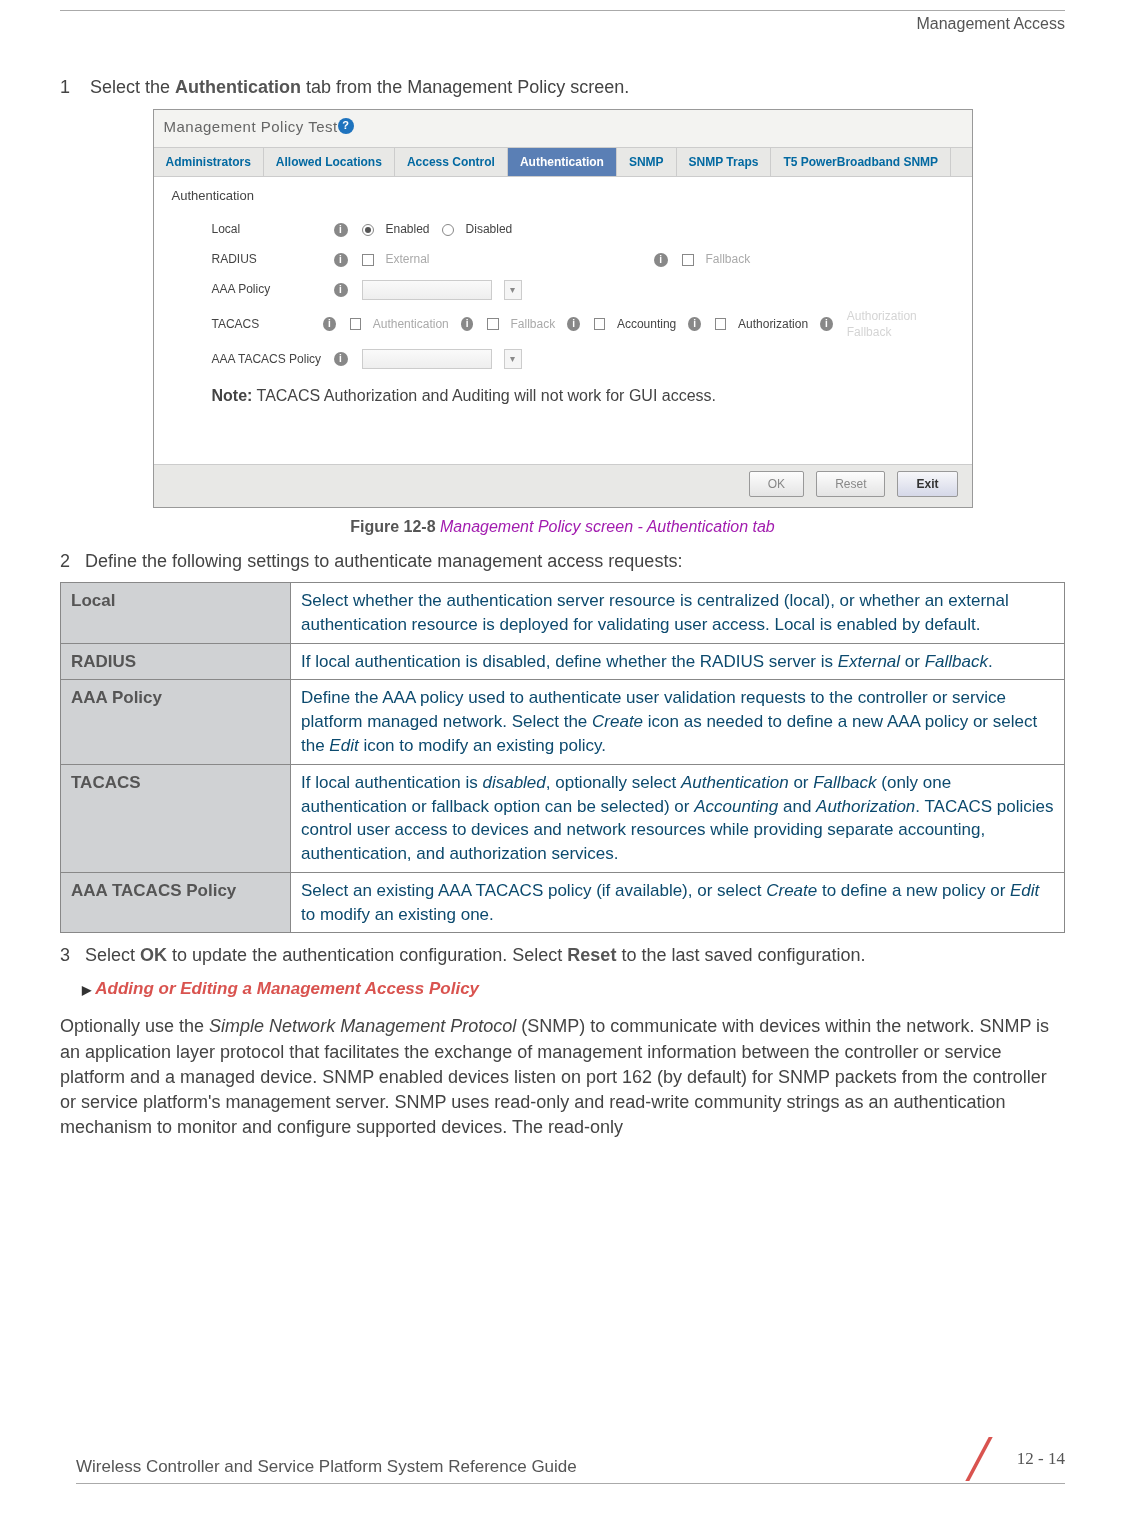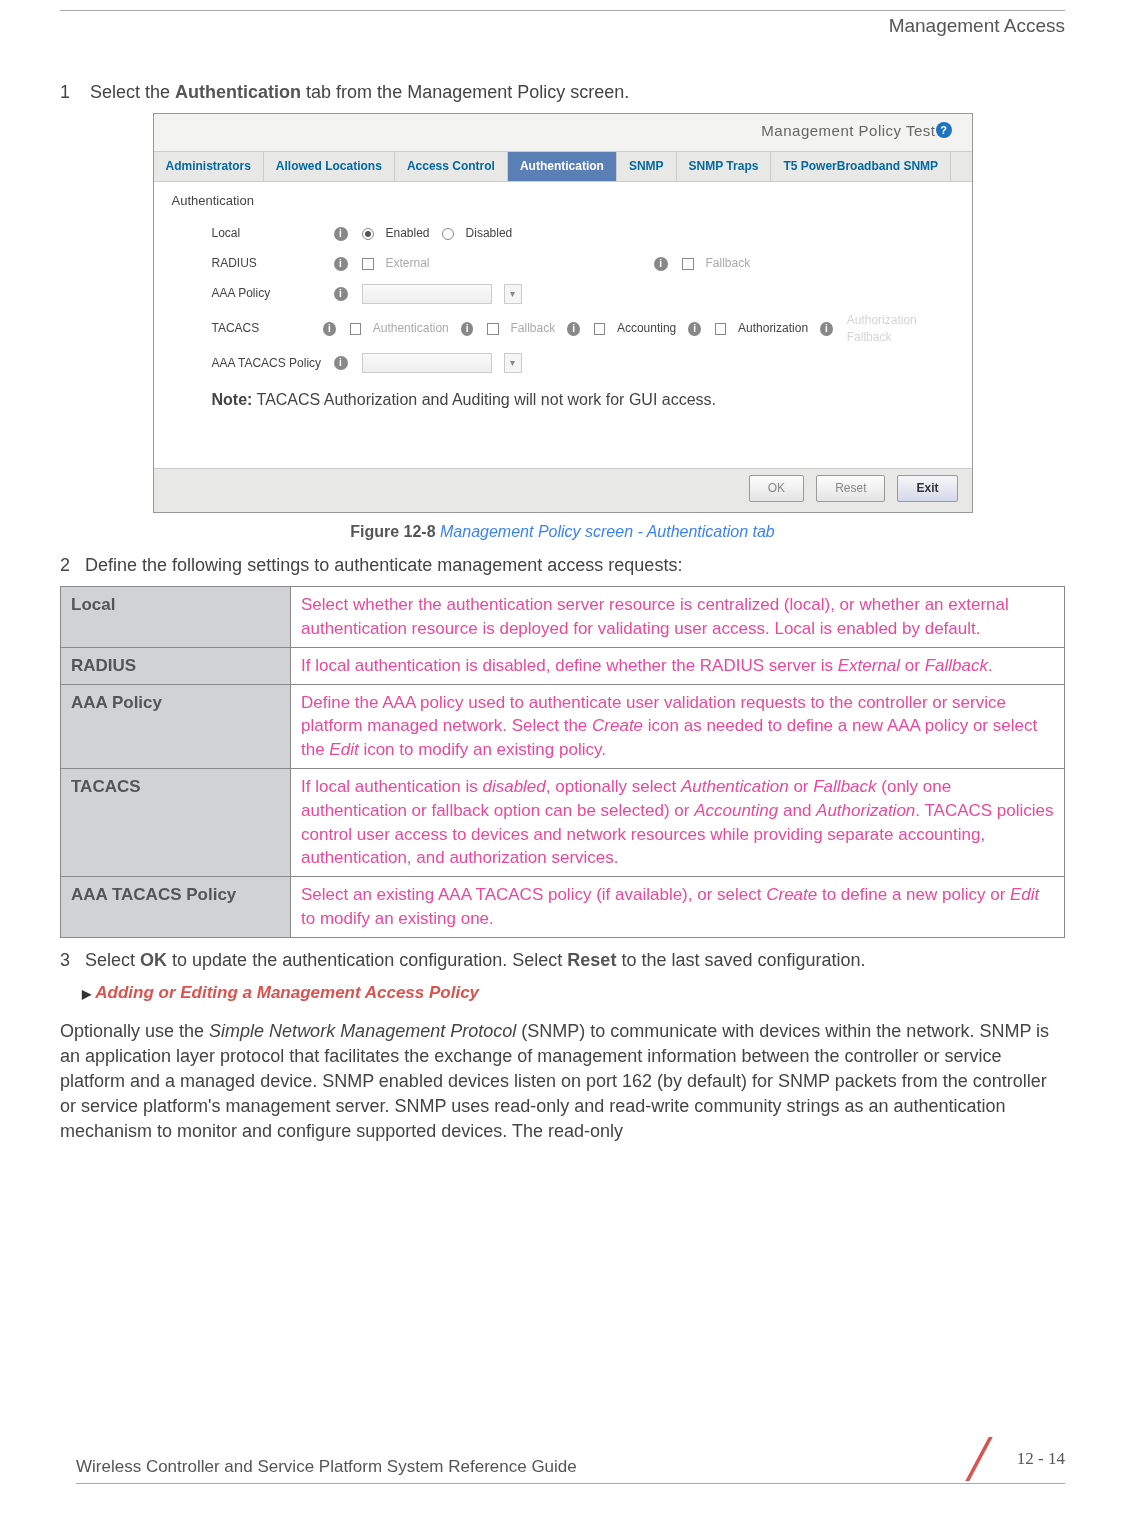--- a/index.html
+++ b/index.html
@@ -11,21 +11,21 @@
     position: relative;
     color: #333;
     font-size: 18px;
     line-height: 1.4;
   }
   .page-header {
     border-top: 1px solid #aaa;
     margin: 10px 60px 0 60px;
     padding-top: 2px;
     text-align: right;
-    font-size: 19px;
+    font-size: 16px;
     color: #555;
     font-weight: 300;
   }
   .content {
     padding: 40px 60px 0 60px;
   }
   .step {
     margin-bottom: 8px;
     font-weight: 300;
     color: #444;
@@ -34,23 +34,23 @@
   .bold { font-weight: 700; color: #555; }
   .screenshot {
     margin: 6px auto 8px auto;
     width: 820px;
     border: 1px solid #999;
     background: #f7f7f5;
     font-size: 13px;
   }
   .ss-titlebar {
     display: flex;
-    justify-content: flex-end;
+    justify-content: flex-start;
     align-items: center;
-    padding: 6px 20px 10px 10px;
+    padding: 6px 4px 10px 10px;
     color: #555;
     background: #f3f3f1;
   }
   .ss-title { font-size: 15px; color: #666; letter-spacing: 0.5px; }
   .help-icon {
     width: 16px; height: 16px; border-radius: 50%;
     background: #1e73be; color: #fff; font-size: 11px; font-weight: bold;
     display: flex; align-items: center; justify-content: center;
   }
   .ss-tabs {
@@ -140,33 +140,33 @@
     color: #888;
     border-radius: 2px;
   }
   .ss-btn.primary { color: #333; font-weight: bold; background: linear-gradient(#f7f7fa,#d5d8e8); }
   .figure-caption {
     text-align: center;
     margin: 4px 0 10px 0;
     font-size: 16px;
   }
   .figure-caption .fig-num { font-weight: 700; color: #555; }
-  .figure-caption .fig-text { font-style: italic; color: #3b82f6; font-weight: 300; }
+  .figure-caption .fig-text { font-style: italic; color: #a21caf; font-weight: 300; }
   table.settings {
     border-collapse: collapse;
     width: 100%;
     margin: 6px 0 10px 0;
     font-size: 17px;
   }
   table.settings td {
     border: 1px solid #888;
     padding: 6px 10px;
     vertical-align: top;
     font-weight: 300;
-    color: #ec4899;
+    color: #0c4a6e;
   }
   table.settings td.term {
     background: #d0d2d4;
     font-weight: 700;
     color: #555;
     width: 230px;
   }
   .italic { font-style: italic; }
   .section-heading {
     color: #1a5aa8;

